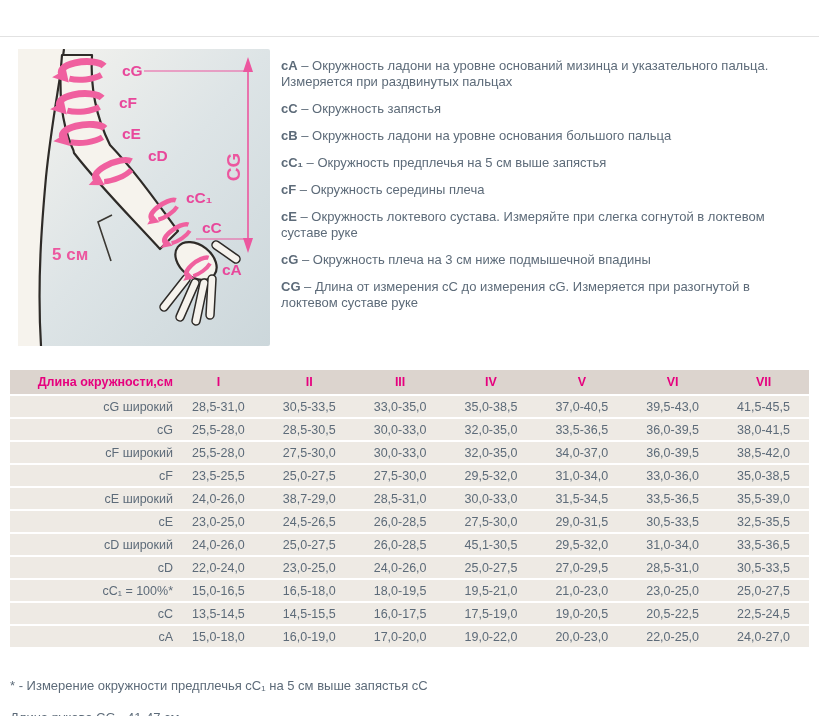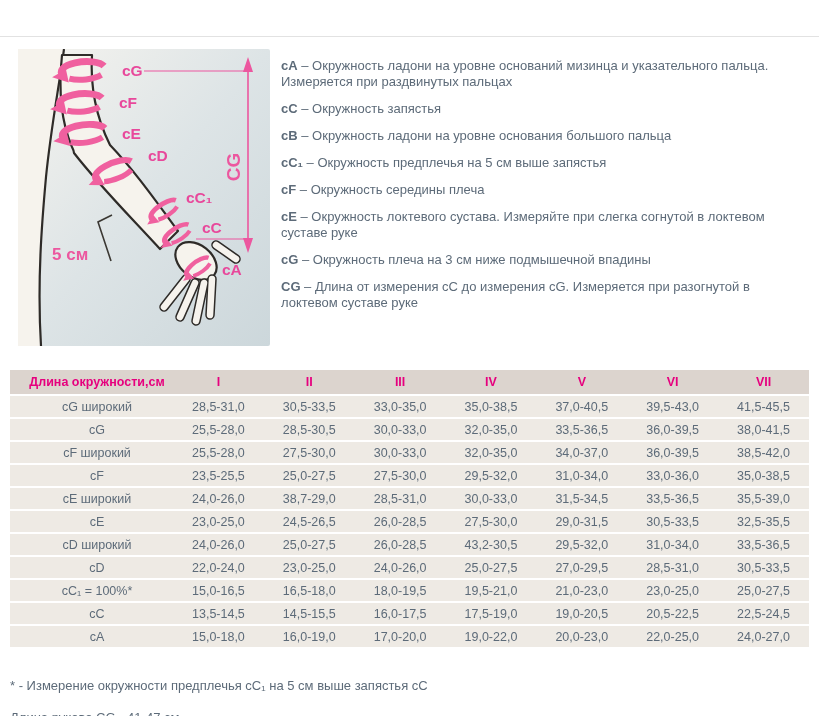--- a/index.html
+++ b/index.html
@@ -19,21 +19,21 @@
   table.sizes {
     position:absolute; left:10px; top:368px; width:799px;
     border-collapse:separate; border-spacing:0 2px; table-layout:fixed;
     font-size:12.5px; color:#5d6b79;
   }
   table.sizes th, table.sizes td {
     height:21px; padding:0; text-align:center; vertical-align:middle;
     background:#eeeae4; font-weight:normal;
   }
   table.sizes thead th { background:#dcd4ce; color:#e6007e; font-weight:bold; height:24px; font-size:12.5px; }
-  table.sizes th.corner, table.sizes td.rowlabel { text-align:center; padding-left:11px; }
+  table.sizes th.corner, table.sizes td.rowlabel { text-align:right; padding-left:11px; }
   table.sizes th.corner { width:152px; }
 
   .footnotes { position:absolute; left:10px; top:662px; font-size:13px; line-height:16px; }
   .footnotes p { margin:16px 0 13px 0; }
 
   
   .dlbl  { font-family:"Liberation Sans","DejaVu Sans",sans-serif; font-weight:bold; font-size:15.5px; fill:#e8489b; }
   .dim   { font-family:"Liberation Sans","DejaVu Sans",sans-serif; font-weight:bold; font-size:19px;  fill:#ec579f; }
   .note  { font-family:"Liberation Sans","DejaVu Sans",sans-serif; font-weight:bold; font-size:17px;  fill:#ec579f; }
 </style>
@@ -197,21 +197,21 @@
           <td>27,5-30,0</td>
           <td>29,0-31,5</td>
           <td>30,5-33,5</td>
           <td>32,5-35,5</td>
         </tr>
         <tr>
           <td class="rowlabel">cD широкий</td>
           <td>24,0-26,0</td>
           <td>25,0-27,5</td>
           <td>26,0-28,5</td>
-          <td>43,2-30,5</td>
+          <td>45,1-30,5</td>
           <td>29,5-32,0</td>
           <td>31,0-34,0</td>
           <td>33,5-36,5</td>
         </tr>
         <tr>
           <td class="rowlabel">cD</td>
           <td>22,0-24,0</td>
           <td>23,0-25,0</td>
           <td>24,0-26,0</td>
           <td>25,0-27,5</td>

